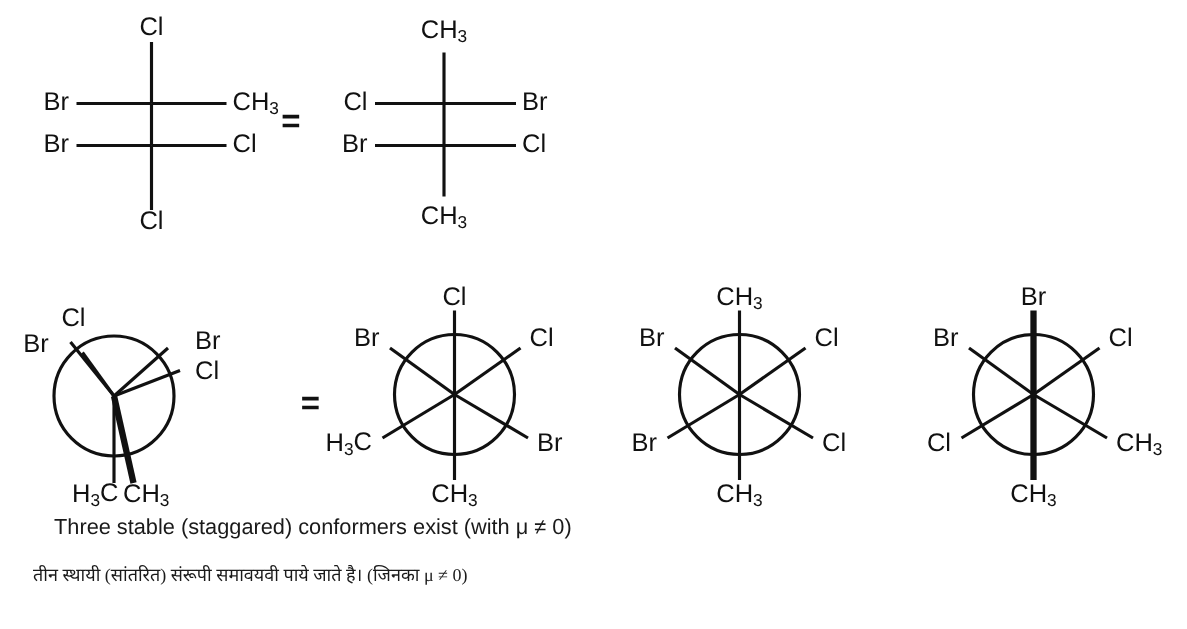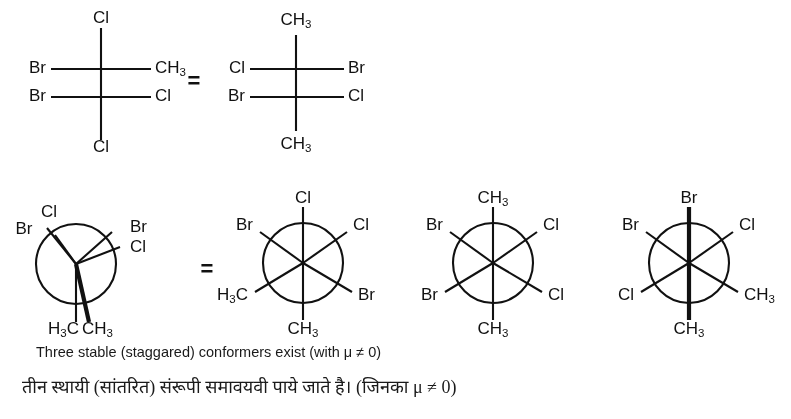--- a/index.html
+++ b/index.html
@@ -59,21 +59,21 @@
     left: 22px;
     font-size: 14.5px;
     color: #1a1a1a;
     white-space: nowrap;
     line-height: 1.35;
   }
   #caption-en { top: 343px; margin-left: 14px; }
   #caption-hi {
     top: 375px;
     font-family: "Liberation Serif", "DejaVu Sans", serif;
-    font-size: 18px;
+    font-size: 12px;
   }
 </style>
 </head>
 <body>
 
 <svg id="canvas" viewBox="0 0 791 419">
 
   <g>
 
     <line class="bond" x1="101" y1="28" x2="101" y2="69"></line>

